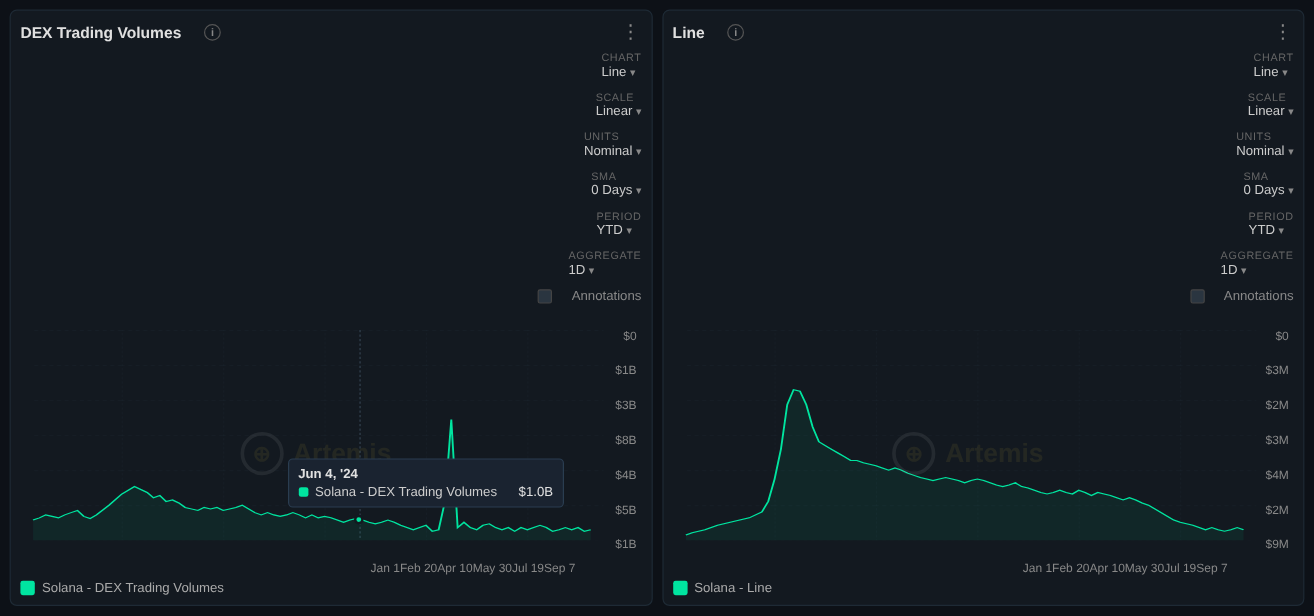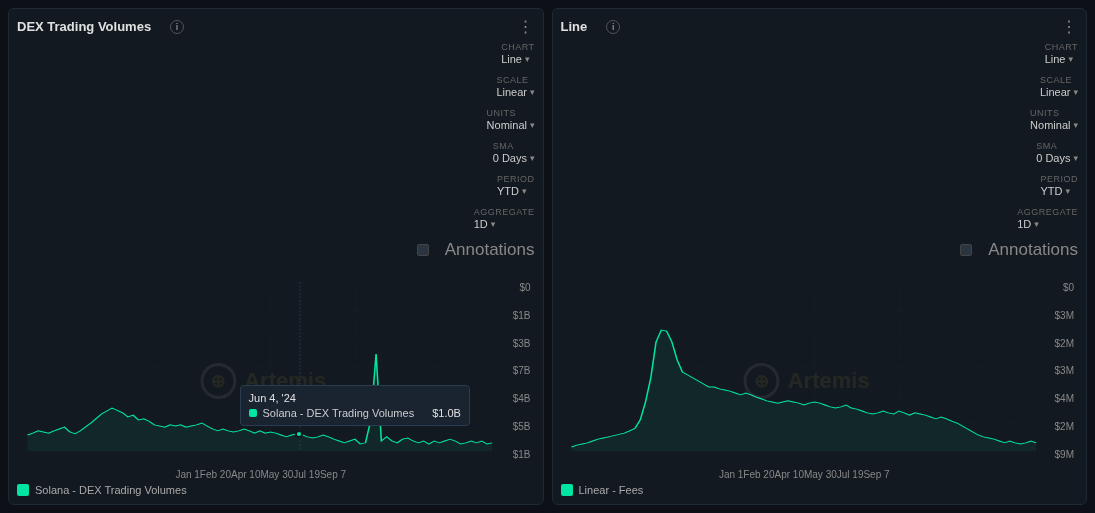--- a/index.html
+++ b/index.html
@@ -89,21 +89,21 @@
     .control-select .arrow {
       color: #888;
       font-size: 9px;
     }
     .annotations-toggle {
       margin-left: auto;
       display: flex;
       align-items: center;
       gap: 16px;
       color: #888;
-      font-size: 17px;
+      font-size: 11px;
     }
     .annotations-checkbox {
       width: 12px;
       height: 12px;
       background: #2a3540;
       border: 1px solid #444;
       border-radius: 2px;
     }
     .chart-area {
       flex: 1;
@@ -124,23 +124,23 @@
       justify-content: space-between;
       align-items: flex-end;
       color: #888;
       font-size: 10px;
       padding-right: 2px;
     }
     .x-axis-labels {
       position: absolute;
       bottom: 0;
       left: 10px;
-      right: 40px;
-      display: flex;
-      justify-content: center;
+      right: 55px;
+      display: flex;
+      justify-content: flex-end;
       color: #888;
       font-size: 10px;
     }
     .watermark {
       position: absolute;
       top: 50%;
       left: 50%;
       transform: translate(-60%, -50%);
       opacity: 0.07;
       display: flex;
@@ -181,21 +181,21 @@
       background: #1a2330;
       border: 1px solid #2a3d50;
       border-radius: 4px;
       padding: 6px 8px;
       font-size: 11px;
       color: #ccc;
       pointer-events: none;
       z-index: 10;
     }
     .tooltip-date {
-      font-weight: 400;
+      font-weight: 700;
       color: #e0e0e0;
       margin-bottom: 3px;
     }
     .tooltip-row {
       display: flex;
       align-items: center;
       gap: 6px;
     }
     .tooltip-dot {
       width: 8px;
@@ -321,21 +321,21 @@
           385,265 390,270 395,265 400,268 405,265 410,262 415,265 420,270 425,268 430,265
           435,268 440,265 445,270 450,268 450,282
         "></polygon>
     </svg>
 
     
     <div class="y-axis-labels">
       <span>$1B</span>
       <span>$5B</span>
       <span>$4B</span>
-      <span>$7B</span>
+      <span>$8B</span>
       <span>$3B</span>
       <span>$1B</span>
       <span>$0</span>
     </div>
 
     
     <div class="x-axis-labels">
       <span>Jan 1</span>
       <span>Feb 20</span>
       <span>Apr 10</span>
@@ -481,15 +481,15 @@
       <span>Feb 20</span>
       <span>Apr 10</span>
       <span>May 30</span>
       <span>Jul 19</span>
       <span>Sep 7</span>
     </div>
   </div>
 
   <div class="legend">
     <div class="legend-dot"></div>
-    <span>Linear - Fees</span>
+    <span>Solana - Line</span>
   </div>
 </div>
 
 </body></html>

